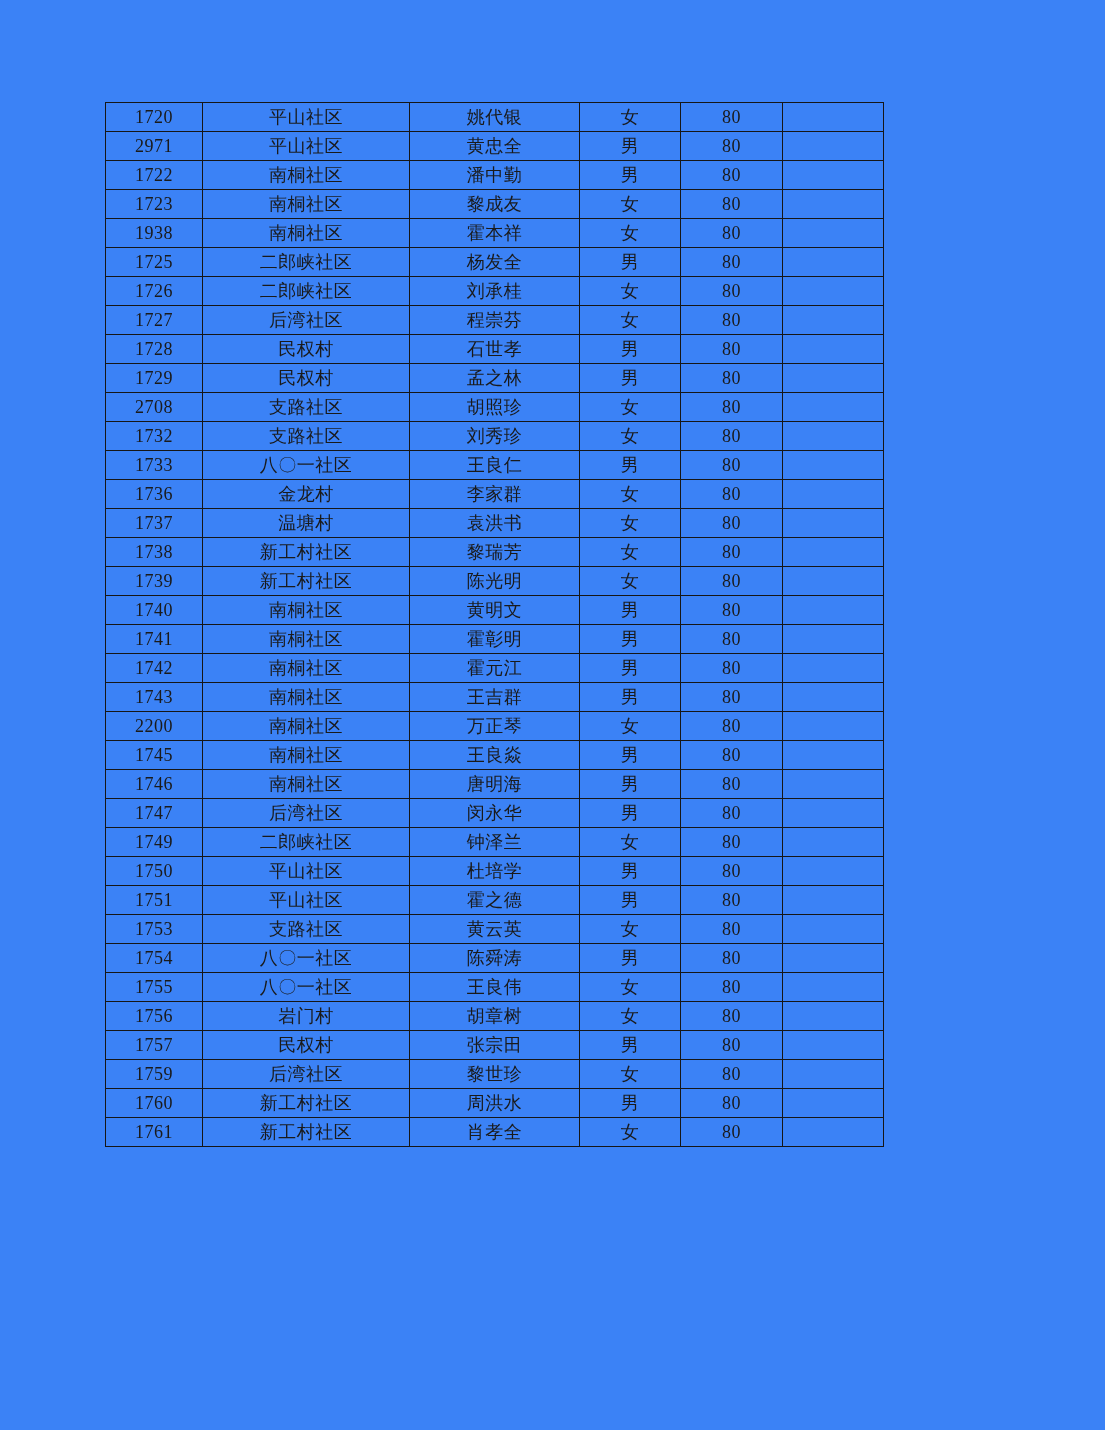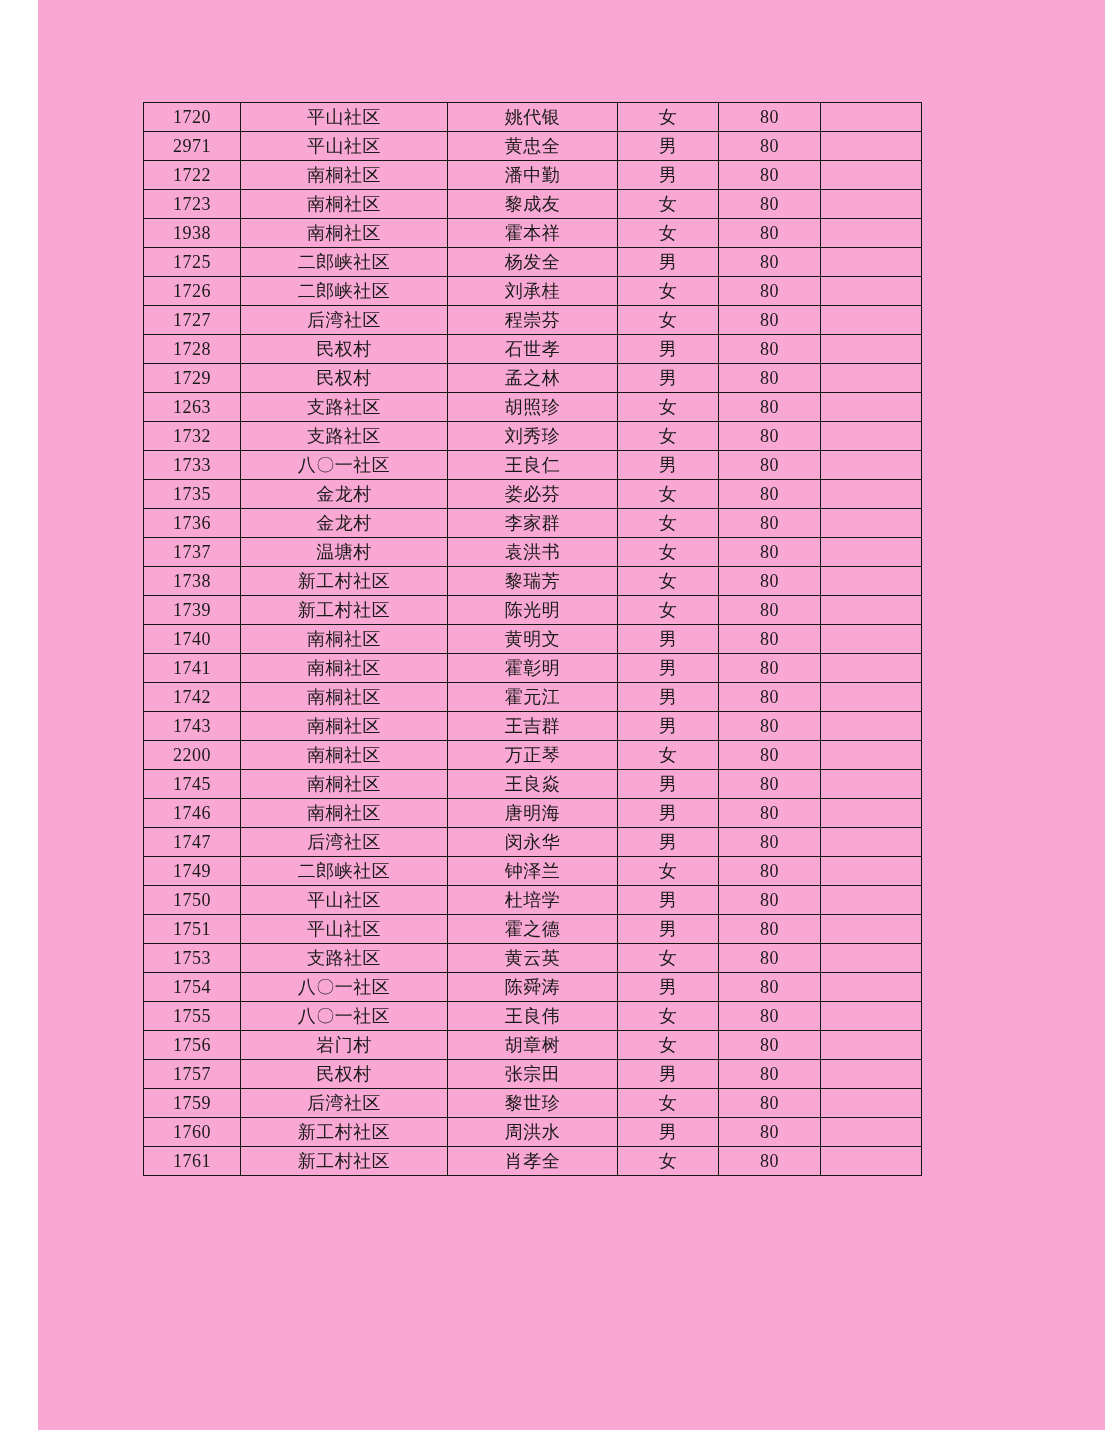--- a/index.html
+++ b/index.html
@@ -11,22 +11,21 @@
     width: 1105px;
     height: 1430px;
     position: relative;
     font-family: "Liberation Serif", "DejaVu Serif", serif;
     color: #1a1a1a;
     overflow: hidden;
   }
   .page {
     position: absolute;
     inset: 0;
-    background: #f9a8d4;
-    margin-left: 38px;
+    background: #3b82f6;
   }
   table.records {
     position: absolute;
     left: 105px;
     top: 102px;
     width: 778px;
     border-collapse: collapse;
     table-layout: fixed;
     font-size: 18px;
   }
@@ -135,48 +134,40 @@
   </tr>
         <tr>
     <td>1729</td>
     <td>民权村</td>
     <td>孟之林</td>
     <td>男</td>
     <td>80</td>
     <td></td>
   </tr>
         <tr>
-    <td>1263</td>
+    <td>2708</td>
     <td>支路社区</td>
     <td>胡照珍</td>
     <td>女</td>
     <td>80</td>
     <td></td>
   </tr>
         <tr>
     <td>1732</td>
     <td>支路社区</td>
     <td>刘秀珍</td>
     <td>女</td>
     <td>80</td>
     <td></td>
   </tr>
         <tr>
     <td>1733</td>
     <td>八〇一社区</td>
     <td>王良仁</td>
     <td>男</td>
-    <td>80</td>
-    <td></td>
-  </tr>
-        <tr>
-    <td>1735</td>
-    <td>金龙村</td>
-    <td>娄必芬</td>
-    <td>女</td>
     <td>80</td>
     <td></td>
   </tr>
         <tr>
     <td>1736</td>
     <td>金龙村</td>
     <td>李家群</td>
     <td>女</td>
     <td>80</td>
     <td></td>

